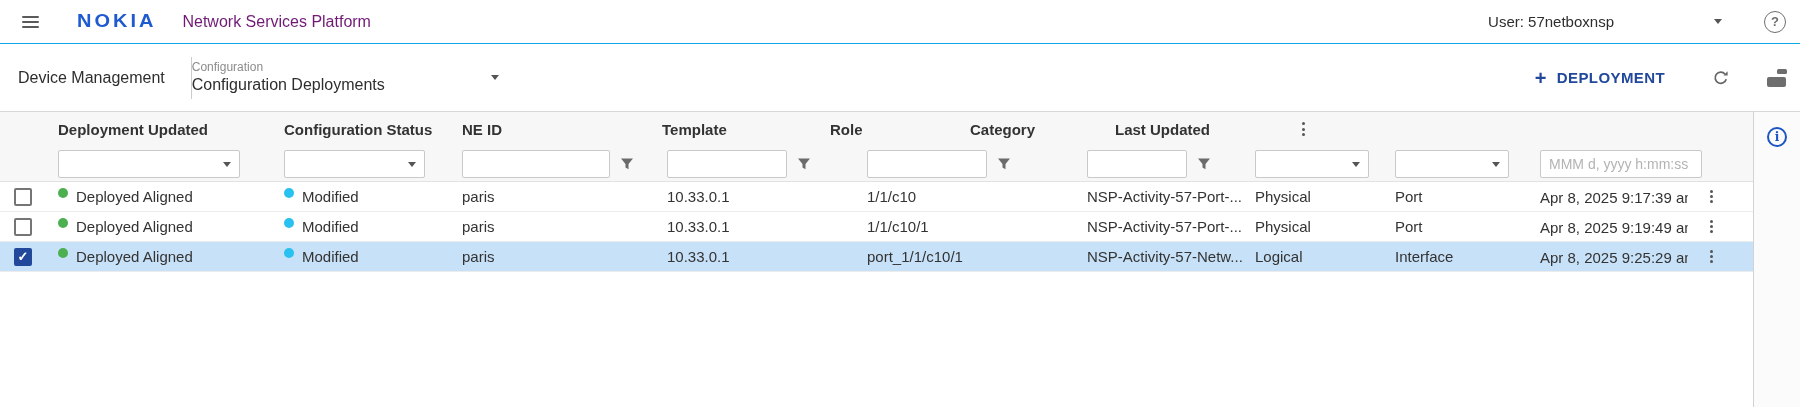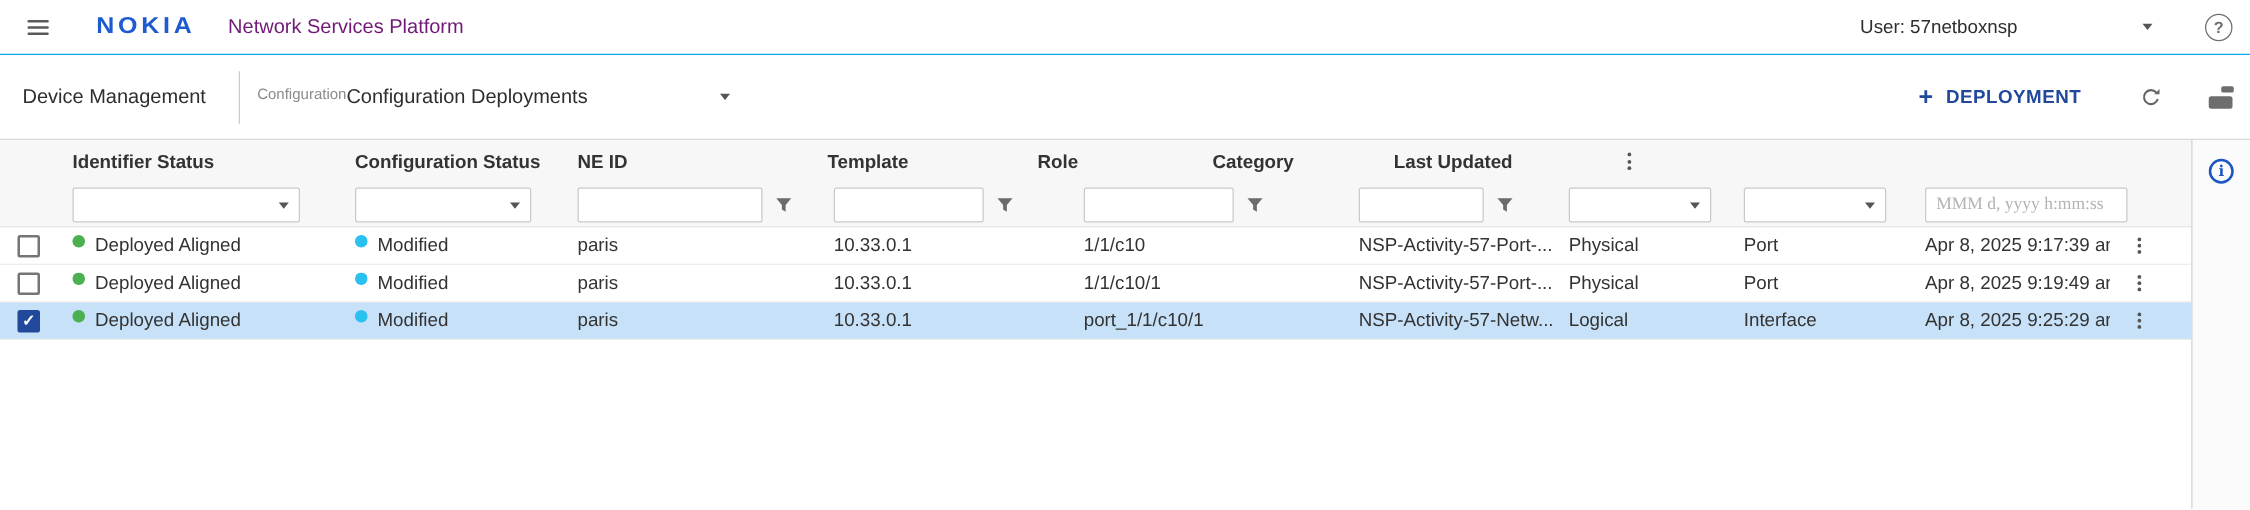--- a/index.html
+++ b/index.html
@@ -17,21 +17,21 @@
   .caret { width:0; height:0; border-left:4.5px solid transparent; border-right:4.5px solid transparent; border-top:5.5px solid #555; display:inline-block; }
   .user-caret { margin-left:100px; cursor:pointer; }
   .help-icon { width:22px; height:22px; border:1.7px solid #6f6f6f; border-radius:50%; margin-left:42px; margin-right:14px;
     display:flex; align-items:center; justify-content:center; cursor:pointer; }
   .help-icon::after { content:"?"; font-size:13px; font-weight:bold; color:#6f6f6f; }
 
   
   .toolbar { height:68px; display:flex; align-items:center; border-bottom:1px solid #d8d8d8; background:#fff; }
   .app-name { margin-left:18px; font-size:16px; color:#2e2e2e; }
   .toolbar-divider { width:1px; height:42px; background:#ccc; margin-left:26px; }
-  .breadcrumb { margin-left:14px; display:flex; line-height:1.25; cursor:pointer; }
+  .breadcrumb { display:flex; flex-direction:column; line-height:1.25; cursor:pointer; }
   .breadcrumb .crumb-cat { font-size:12px; color:#8c8c8c; }
   .breadcrumb .crumb-page { font-size:16px; color:#2e2e2e; }
   .breadcrumb-caret { margin-left:106px; cursor:pointer; }
   .toolbar-right { margin-left:auto; display:flex; align-items:center; }
   .deployment-btn { display:flex; align-items:center; color:#21489B; font-weight:bold; font-size:15px; letter-spacing:.4px; cursor:pointer; }
   .plus-icon { font-size:20px; font-weight:bold; margin-right:10px; line-height:1; }
   .plus-icon::after { content:"+"; }
   .refresh-icon { margin-left:46px; cursor:pointer; display:flex; }
   .colset-icon { width:20px; height:18px; margin-left:36px; margin-right:13px; display:flex; flex-direction:column; cursor:pointer; }
   .colset-icon .top { width:10px; height:5px; background:#6e6e6e; border-radius:1.5px; margin-left:auto; }
@@ -52,21 +52,21 @@
   .c1,.c2,.c3,.c4,.c5,.c6,.c7,.c8,.c9 { padding-left:12px; }
 
   .thead-row { height:34px; background:#f7f7f7; display:flex; align-items:center; }
   .thead-row .hd { font-size:15px; font-weight:bold; color:#333; white-space:nowrap; overflow:hidden; }
 
   .filter-row { height:36px; background:#f7f7f7; display:flex; align-items:center; border-bottom:1px solid #e2e2e2; }
   .flt-wrap { display:flex; align-items:center; }
   .flt-select { height:28px; background:#fff; border:1px solid #c9c9c9; border-radius:2px; position:relative; cursor:pointer; }
   .flt-select .caret { position:absolute; right:8px; top:11px; }
   .flt-input { height:28px; border:1px solid #c9c9c9; border-radius:2px; background:#fff; padding:0 8px; font-size:14px;
-    font-family:Liberation Serif, serif; color:#333; outline:none; }
+    font-family:Liberation Sans, sans-serif; color:#333; outline:none; }
   .flt-input::placeholder { color:#b3b3b3; }
   .funnel { margin-left:10px; display:flex; cursor:pointer; }
 
   .trow { height:30px; display:flex; align-items:center; border-bottom:1px solid #ececec; background:#fff; font-size:15px; }
   .trow.selected { background:#C7E1F8; }
   .cell { white-space:nowrap; overflow:hidden; }
   .date-cell { max-width:160px; }
   .date-cell span { display:inline-block; max-width:148px; overflow:hidden; white-space:nowrap; vertical-align:middle; }
 
   .checkbox { width:18px; height:18px; border:2px solid #757575; border-radius:2px; background:#fff; cursor:pointer;
@@ -124,21 +124,21 @@
         <span class="bot"></span>
       </span>
   </div>
 </nav>
 
 <div class="main">
   <div class="table-area">
 
     <div class="thead-row">
       <div class="c0"></div>
-      <div class="c1 hd">Identifier Status</div>
+      <div class="c1 hd">Deployment Updated</div>
       <div class="c2 hd">Configuration Status</div>
       <div class="c4 hd">NE ID</div>
       <div class="c6 hd">Template</div>
       <div class="c7 hd">Role</div>
       <div class="c8 hd">Category</div>
       <div class="c9 hd">Last Updated</div>
       <div class="c10">
           <span class="kebab">
             <i></i>
             <i></i>

